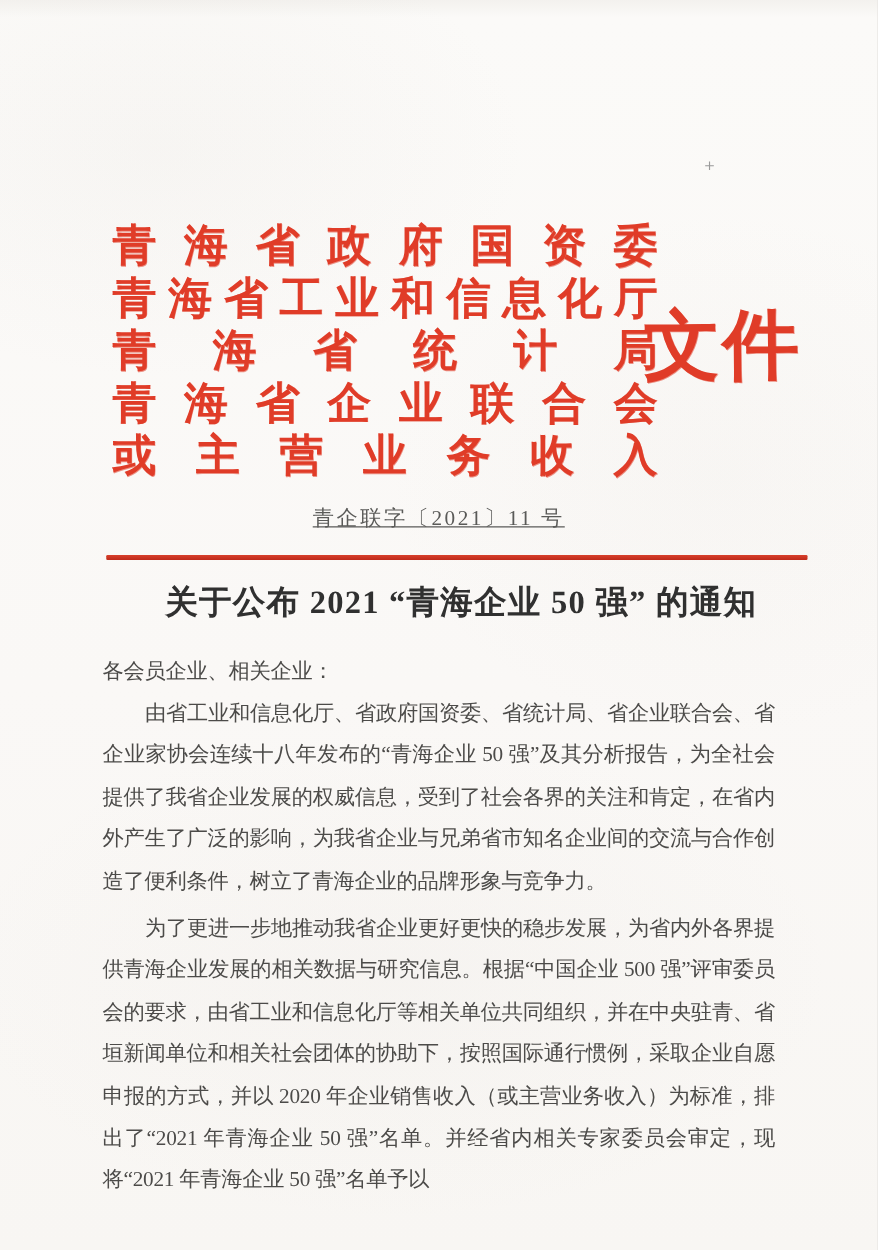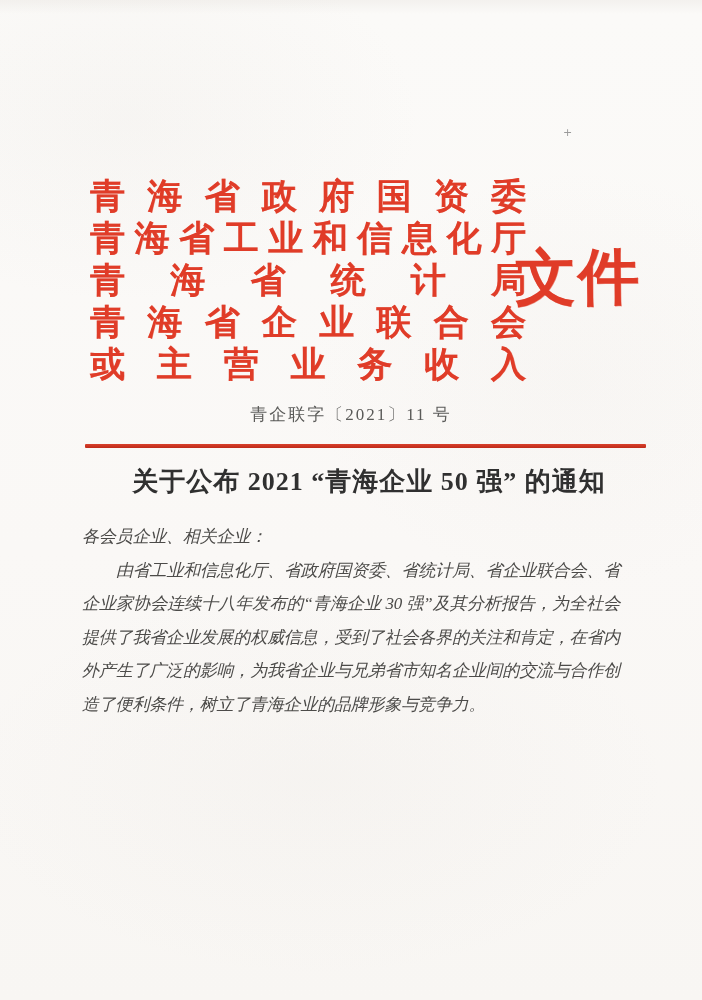--- a/index.html
+++ b/index.html
@@ -65,20 +65,21 @@
   
   .doc-number {
     position: absolute;
     top: 403px;
     left: 0;
     width: 100%;
     text-align: center;
     font-size: 17px;
     letter-spacing: 2px;
     color: #5a5a58;
+    text-decoration: underline;
   }
 
   
   .red-divider {
     position: absolute;
     top: 444px;
     left: 85px;
     width: 561px;
     height: 4px;
     background: linear-gradient(180deg, #d8402c, #bf2a1a);
@@ -105,21 +106,20 @@
     position: absolute;
     top: 520px;
     left: 82px;
     width: 538px;
     font-size: 17px;
     line-height: 33.6px;
     color: #4c4b49;
     text-align: justify;
     text-justify: inter-character;
     letter-spacing: -0.2px;
-    font-style: italic;
   }
   .body p { margin: 0; }
   .indent { text-indent: 2em; }
   .para-gap { margin-top: 4px !important; }
 </style>
 </head>
 <body>
 
 <div class="page">
 
@@ -136,16 +136,17 @@
   <div class="doc-type">文件</div>
 
   <div class="doc-number">青企联字〔2021〕11 号</div>
 
   <div class="red-divider"></div>
 
   <h1 class="doc-title">关于公布 2021 “青海企业 50 强” 的通知</h1>
 
   <main class="body">
     <p class="salutation">各会员企业、相关企业：</p>
-    <p class="indent">由省工业和信息化厅、省政府国资委、省统计局、省企业联合会、省企业家协会连续十八年发布的“青海企业 30 强”及其分析报告，为全社会提供了我省企业发展的权威信息，受到了社会各界的关注和肯定，在省内外产生了广泛的影响，为我省企业与兄弟省市知名企业间的交流与合作创造了便利条件，树立了青海企业的品牌形象与竞争力。</p>
+    <p class="indent">由省工业和信息化厅、省政府国资委、省统计局、省企业联合会、省企业家协会连续十八年发布的“青海企业 50 强”及其分析报告，为全社会提供了我省企业发展的权威信息，受到了社会各界的关注和肯定，在省内外产生了广泛的影响，为我省企业与兄弟省市知名企业间的交流与合作创造了便利条件，树立了青海企业的品牌形象与竞争力。</p>
+    <p class="indent para-gap">为了更进一步地推动我省企业更好更快的稳步发展，为省内外各界提供青海企业发展的相关数据与研究信息。根据“中国企业 500 强”评审委员会的要求，由省工业和信息化厅等相关单位共同组织，并在中央驻青、省垣新闻单位和相关社会团体的协助下，按照国际通行惯例，采取企业自愿申报的方式，并以 2020 年企业销售收入（或主营业务收入）为标准，排出了“2021 年青海企业 50 强”名单。并经省内相关专家委员会审定，现将“2021 年青海企业 50 强”名单予以</p>
   </main>
 
 </div>
 
 </body></html>

